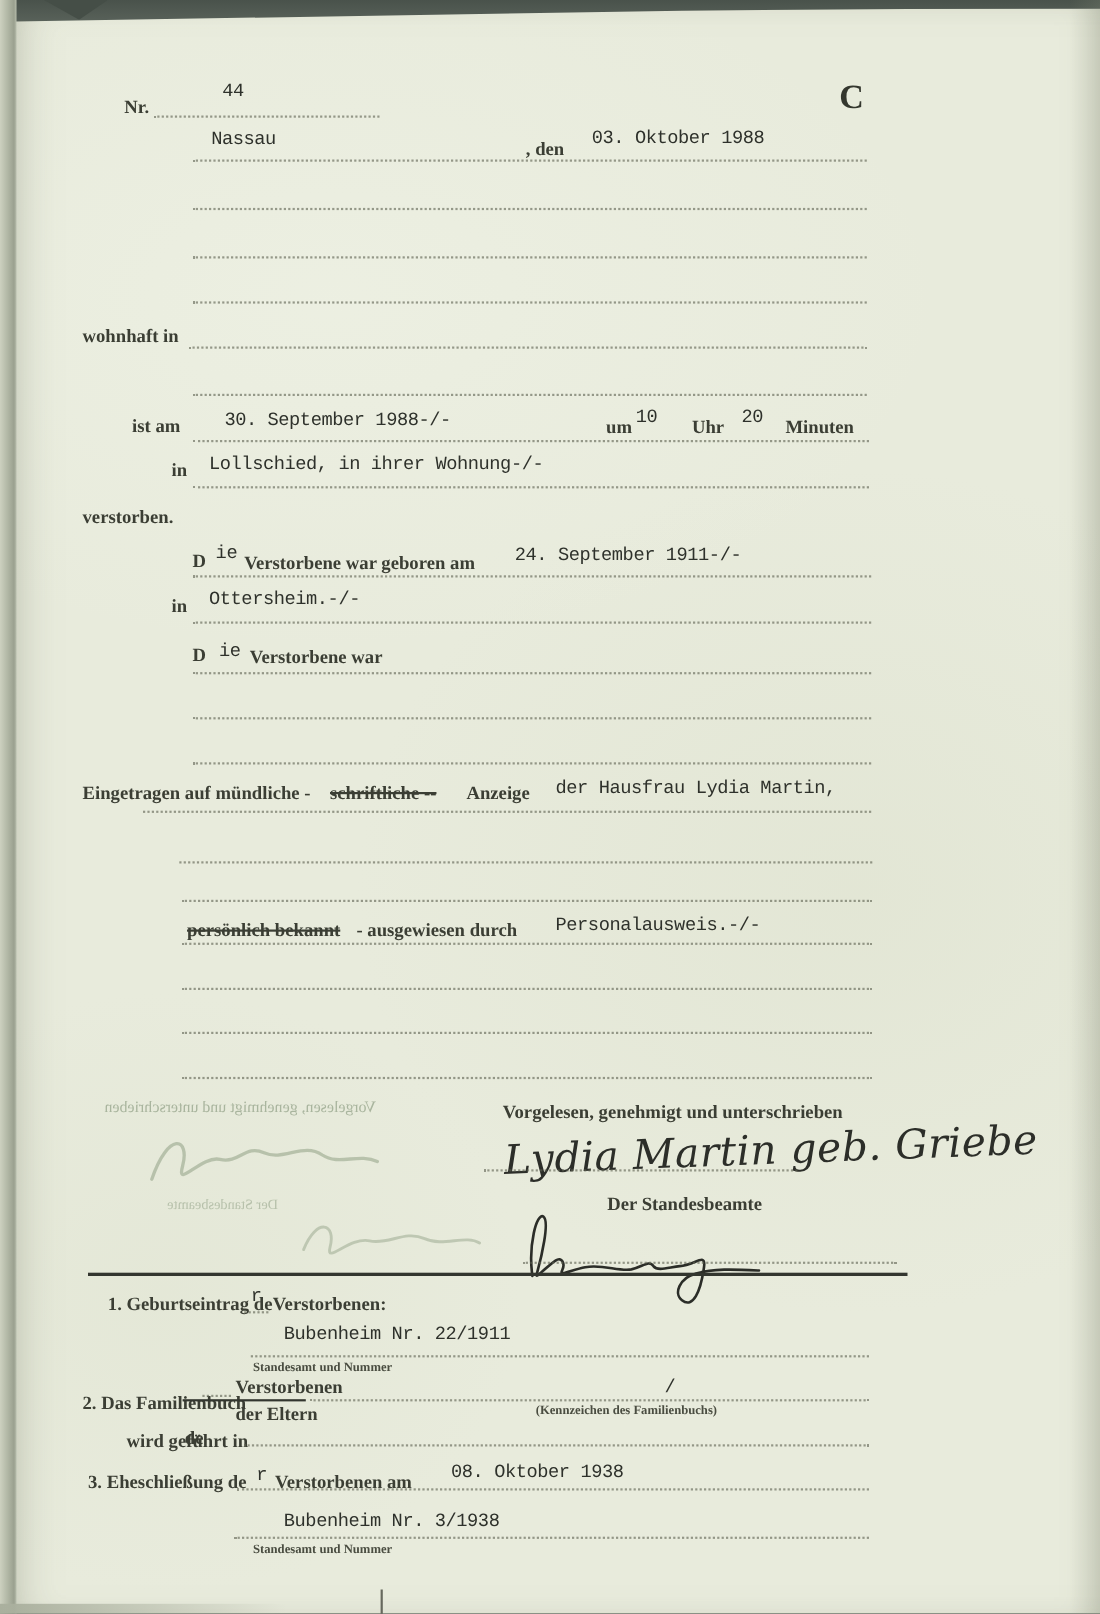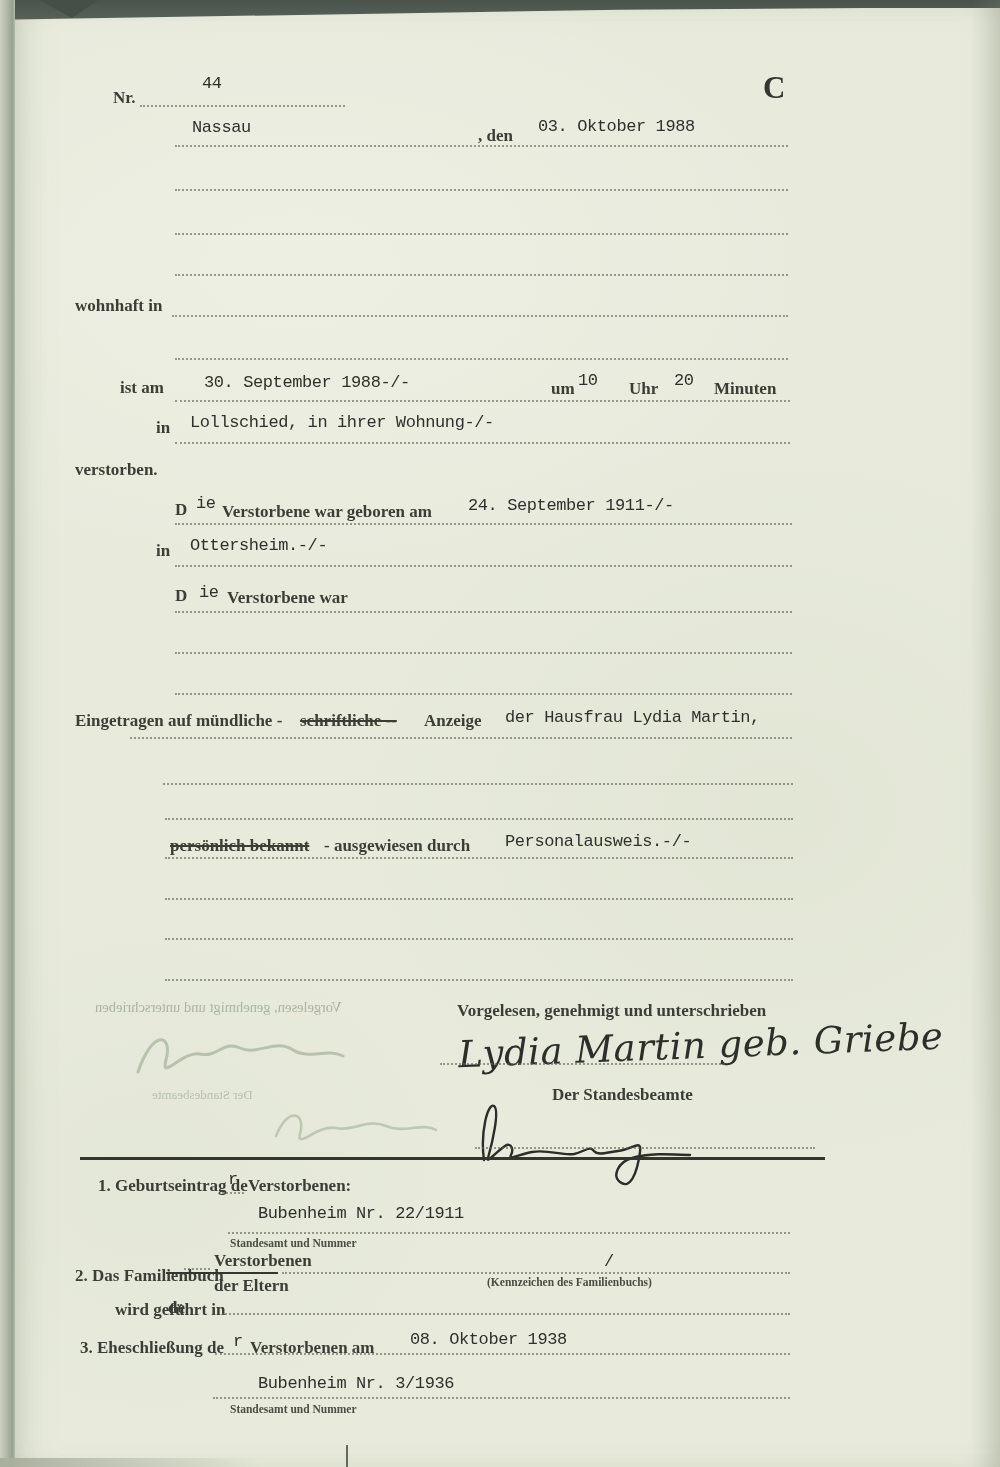--- a/index.html
+++ b/index.html
@@ -143,21 +143,21 @@
 
     <span class="s" style="left:115px;top:1292px;">wird geführt in</span>
     <div class="dl" style="left:222px;top:1305px;width:568px;"></div>
 
     <span class="s" style="left:80px;top:1330px;">3. Eheschließung de</span>
     <span class="t" style="left:233px;top:1324px;">r</span>
     <span class="s" style="left:250px;top:1330px;">Verstorbenen am</span>
     <span class="t" style="left:410px;top:1322px;">08. Oktober 1938</span>
     <div class="dl" style="left:215px;top:1345px;width:575px;"></div>
 
-    <span class="t" style="left:258px;top:1366px;">Bubenheim Nr. 3/1936</span>
+    <span class="t" style="left:258px;top:1366px;">Bubenheim Nr. 3/1938</span>
     <div class="dl" style="left:213px;top:1389px;width:577px;"></div>
     <span class="s sm" style="left:230px;top:1395px;">Standesamt und Nummer</span>
 
     <div class="fold-mark"></div>
   </div>
 
   <div class="edge-band"></div>
   <div class="corner-notch"></div>
   <div class="left-strip"></div>
   <div class="right-shade"></div>

